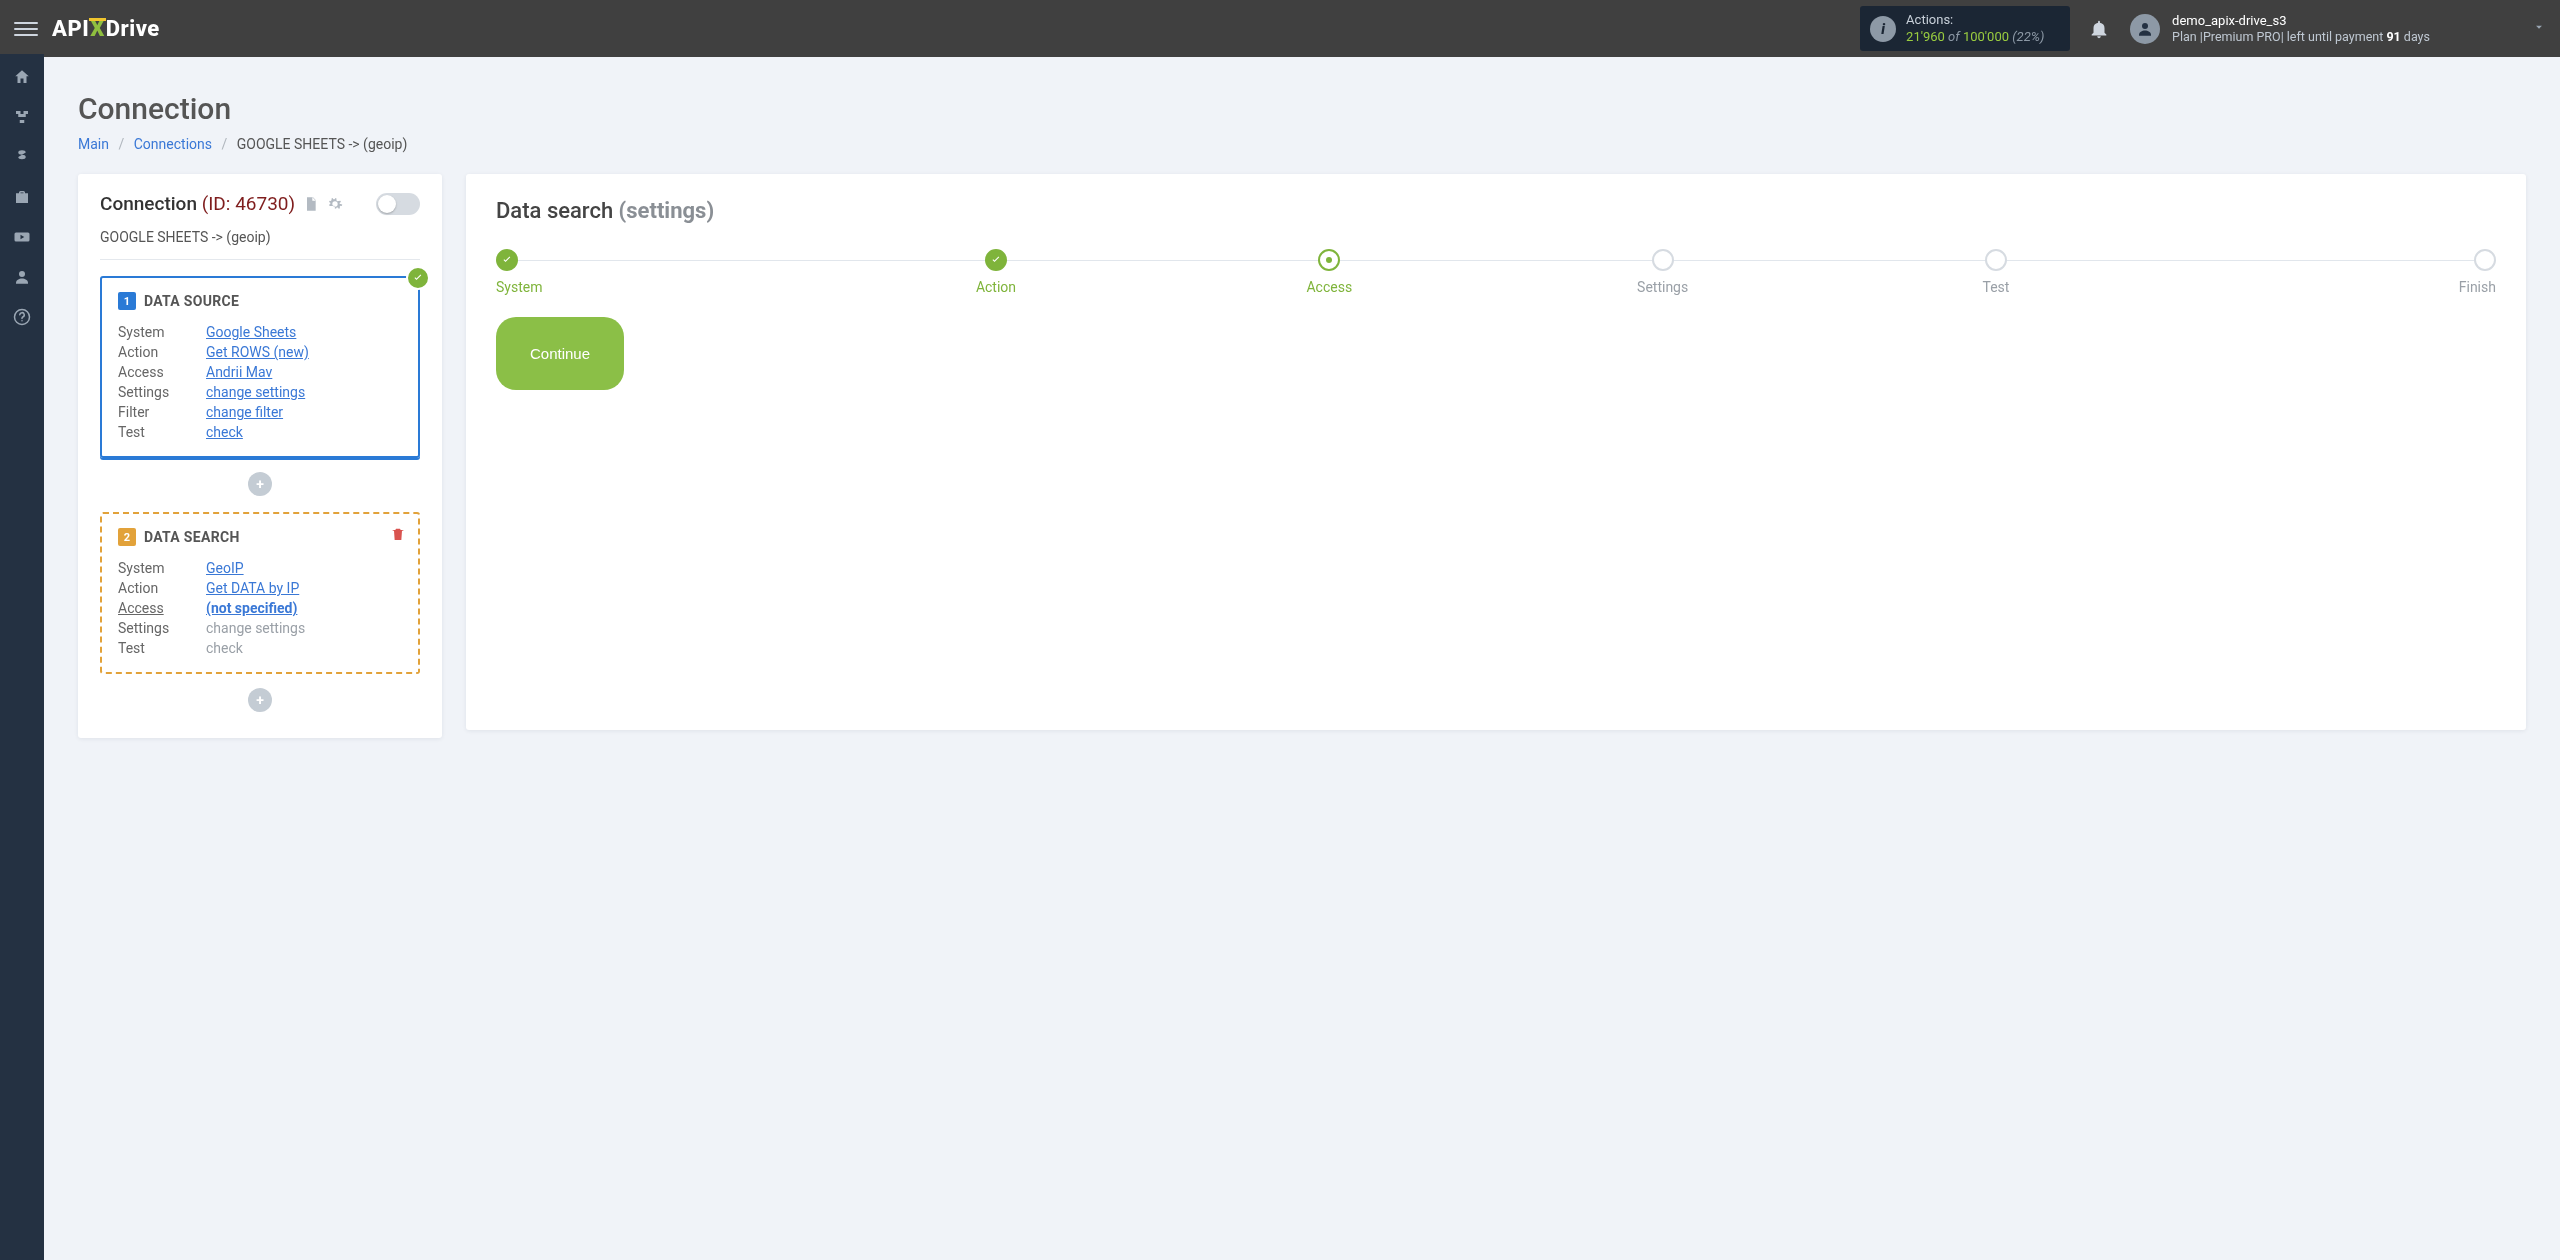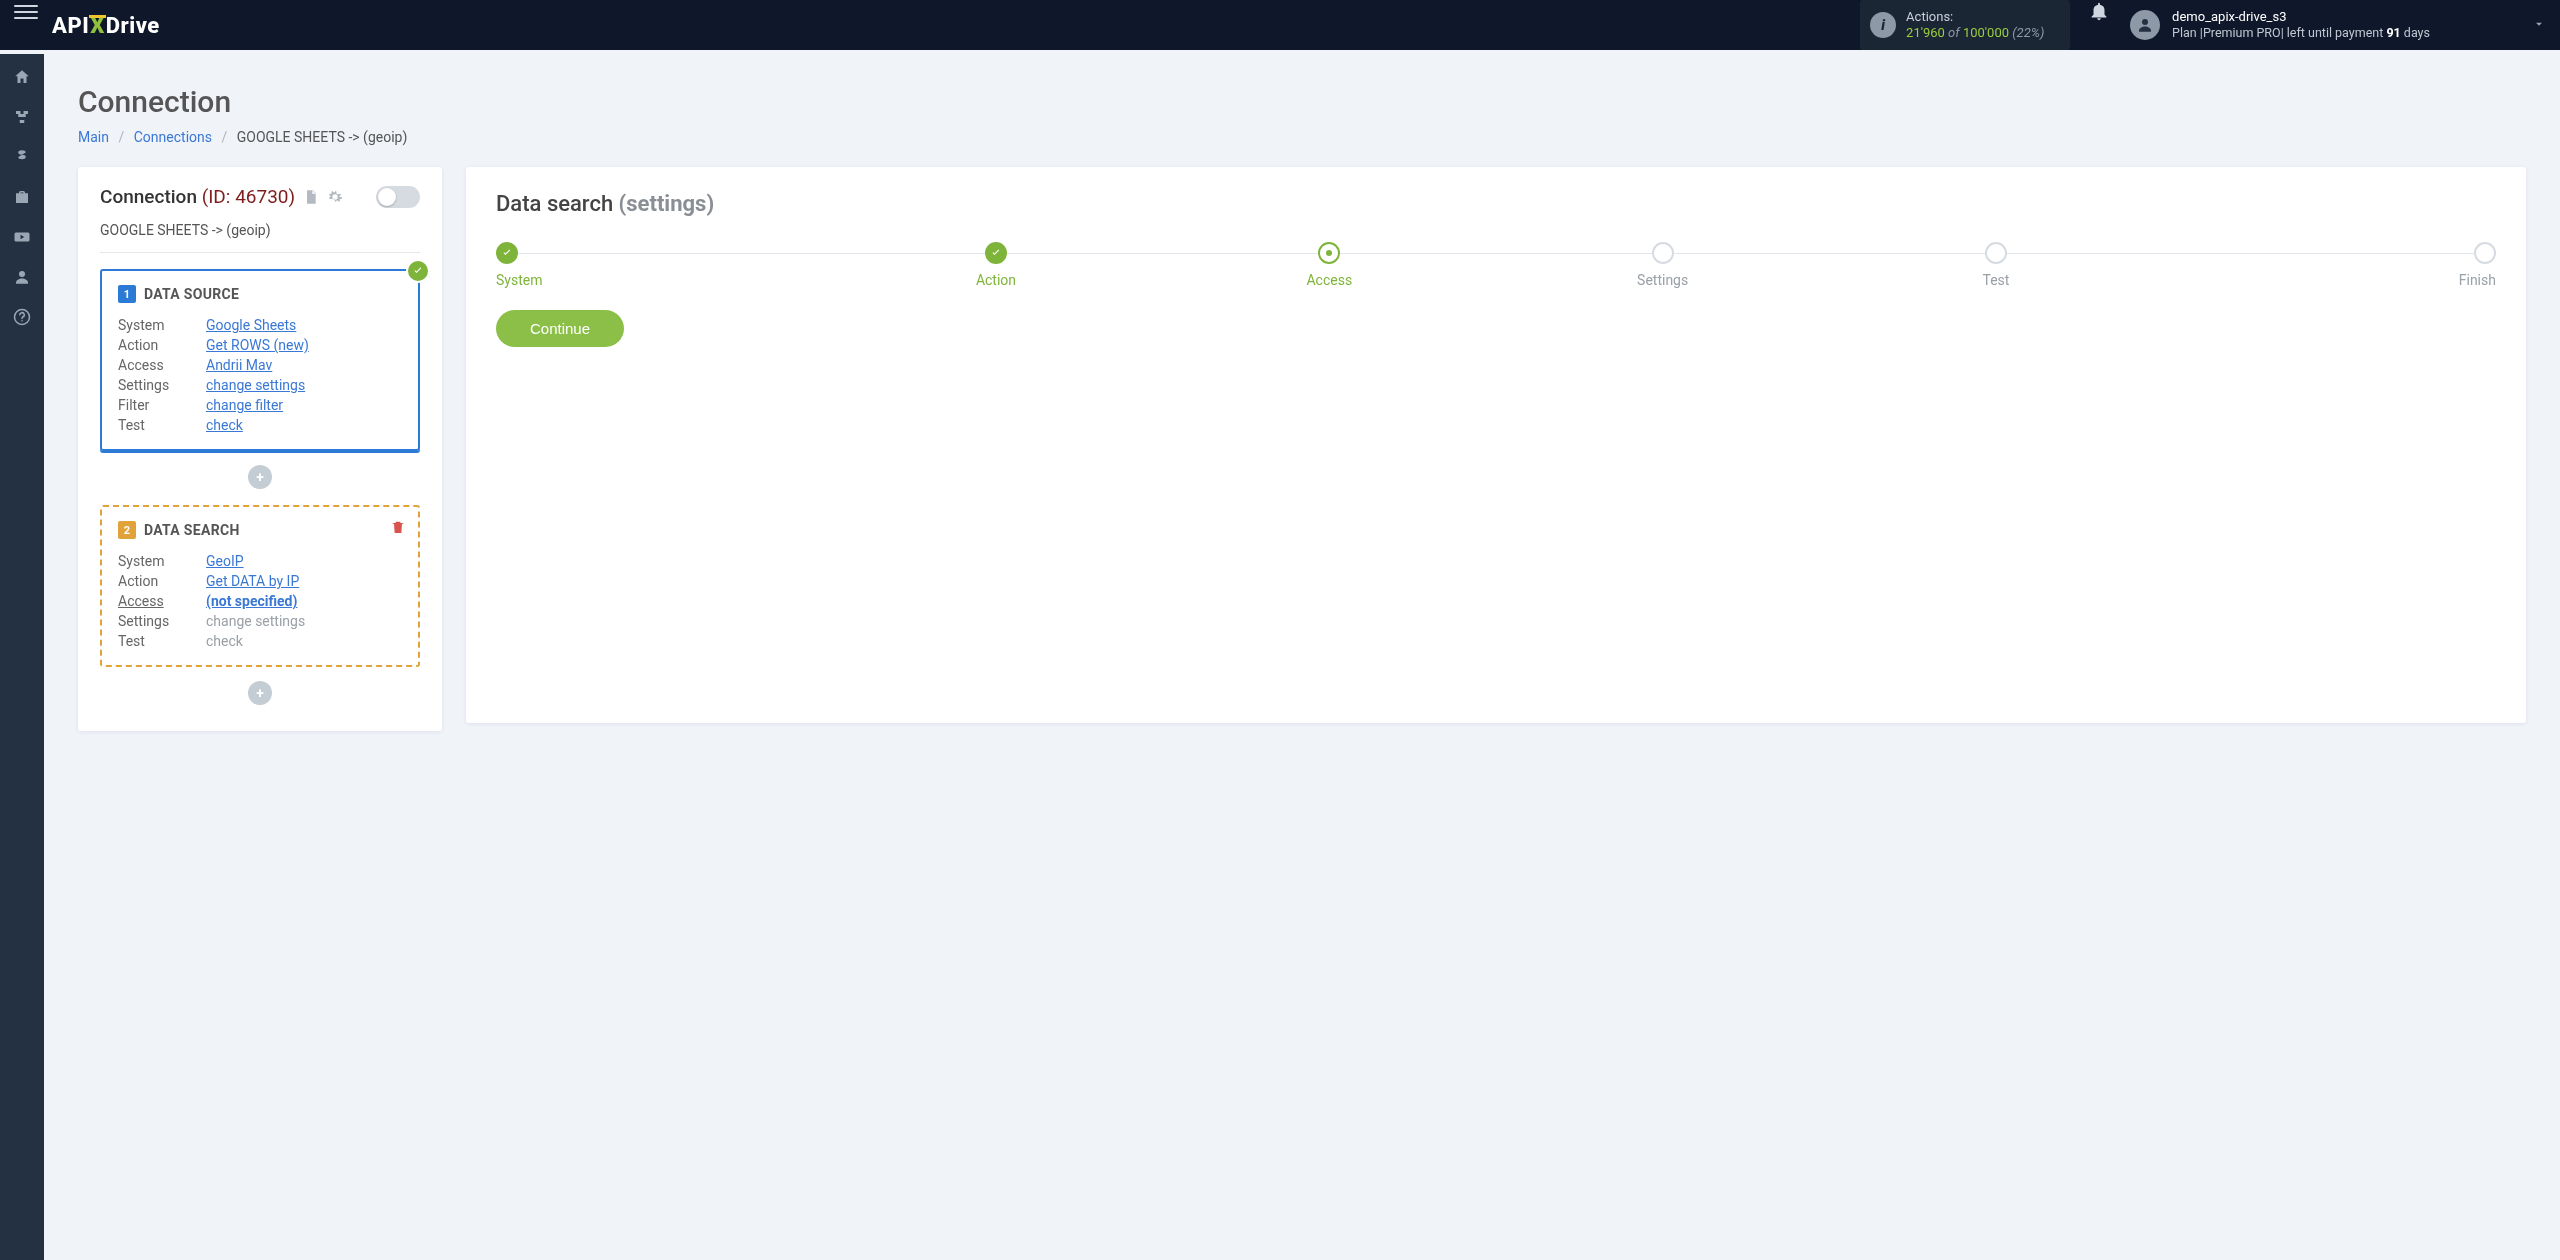--- a/index.html
+++ b/index.html
@@ -5,23 +5,24 @@
 * { margin: 0; padding: 0; box-sizing: border-box; }
 body {
   font-family: -apple-system, BlinkMacSystemFont, "Segoe UI", Roboto, "Helvetica Neue", Arial, sans-serif;
   background: #f0f3f8;
   color: #333;
   font-size: 14px;
 }
 
 
 .topbar {
-  height: 50px;
-  background: #0f172a;
+  height: 57px;
+  background: #404040;
   display: flex;
+  align-items: center;
   padding: 0 14px;
   color: #fff;
   position: relative;
 }
 .hamburger { width: 24px; height: 24px; display:flex; flex-direction:column; justify-content:center; gap:4px; cursor:pointer; margin-right:14px;}
 .hamburger span{height:2px;background:#cfd6df;border-radius:1px;}
 .logo { display:flex; align-items:center; font-weight:800; font-size:22px; letter-spacing:0.5px;}
 .logo .api { color:#fff; }
 .logo .x   { color:#8fbf3f; font-weight:900; margin:0 1px; position:relative;}
 .logo .x::after{content:"";position:absolute;left:-1px;right:-1px;top:2px;height:3px;background:#f0c52d;}
@@ -142,21 +143,21 @@
 .step.done .dot svg{width:12px;height:12px;fill:#fff;}
 .step .lbl{margin-top:8px;font-size:14px;color:#9aa0a7;}
 .step.done .lbl,.step.active .lbl{color:#7fb43b;}
 .step .dot{z-index:1;position:relative;}
 .stepper-wrap{position:relative;}
 .stepper-line{position:absolute;top:11px;left:11px;right:11px;height:1px;background:#e1e6ec;}
 
 .rp-msg{margin-top:60px;color:#444;font-size:15px;}
 .continue-btn{
   margin-top:22px;background:#8bbf47;color:#fff;border:none;border-radius:20px;
-  padding:10px 34px;font-size:15px;cursor:pointer;font-weight:500;
+  padding:28px 34px;font-size:15px;cursor:pointer;font-weight:500;
 }
 </style>
 </head>
 <body>
 
 <div class="topbar">
   <div class="hamburger">
     <span></span>
       <span></span>
       <span></span>

